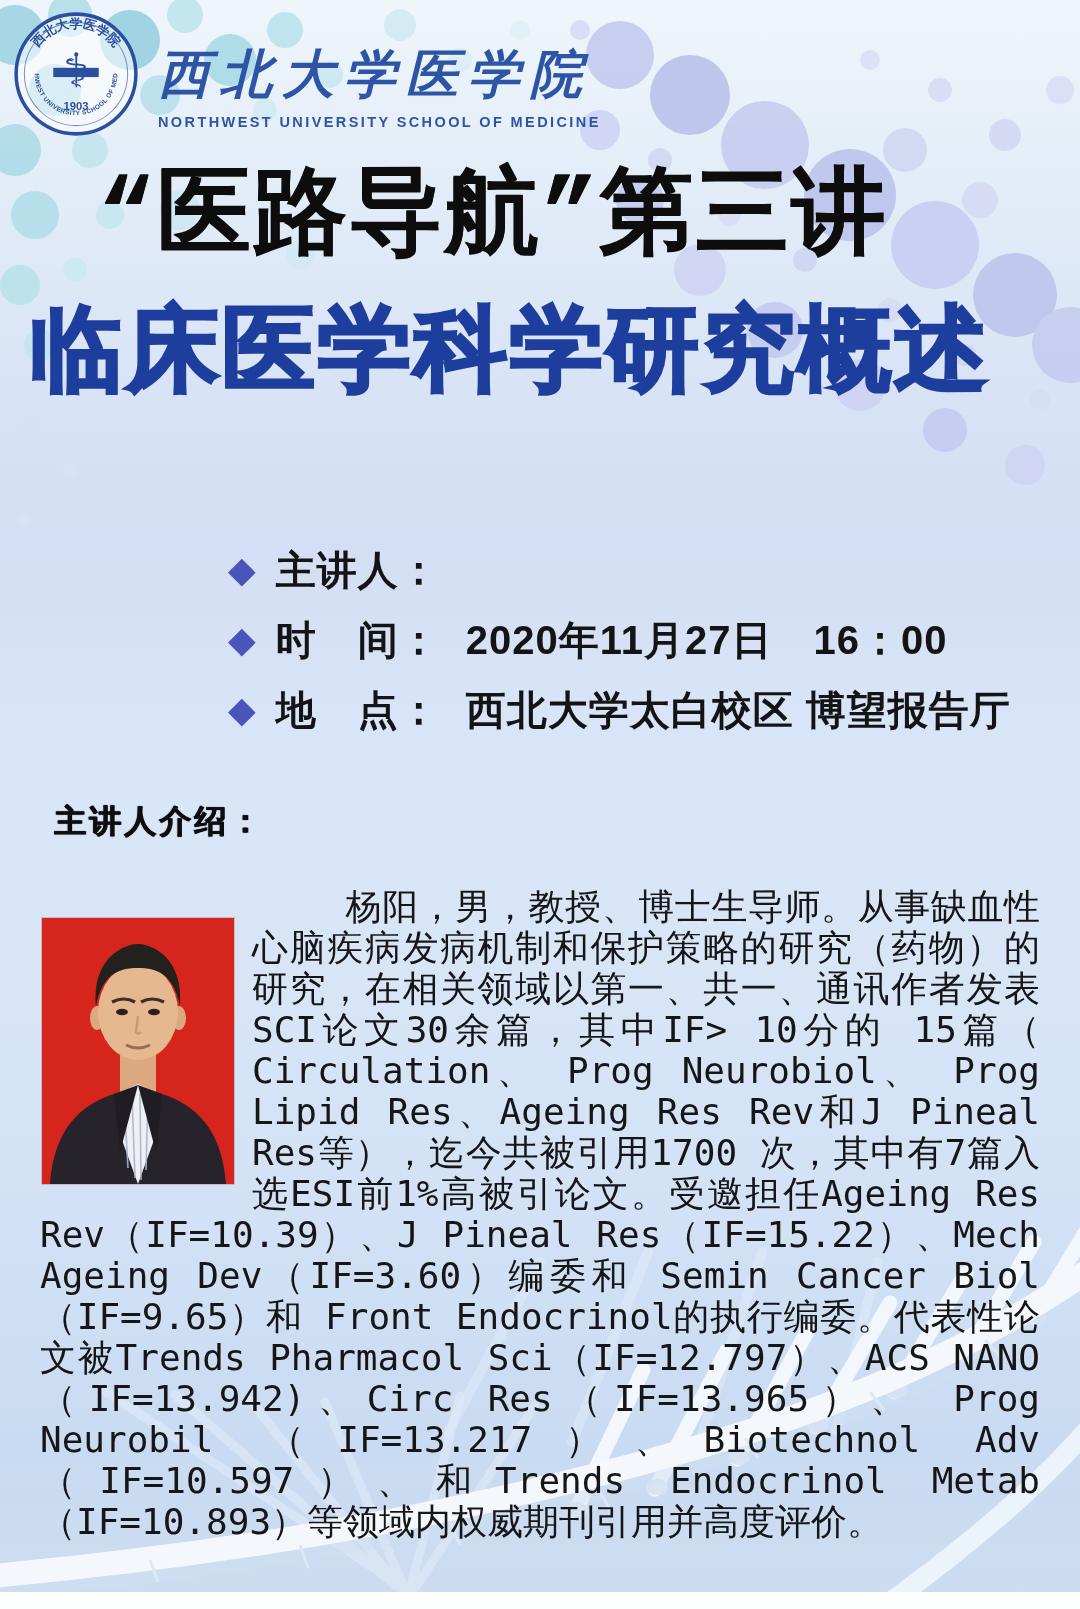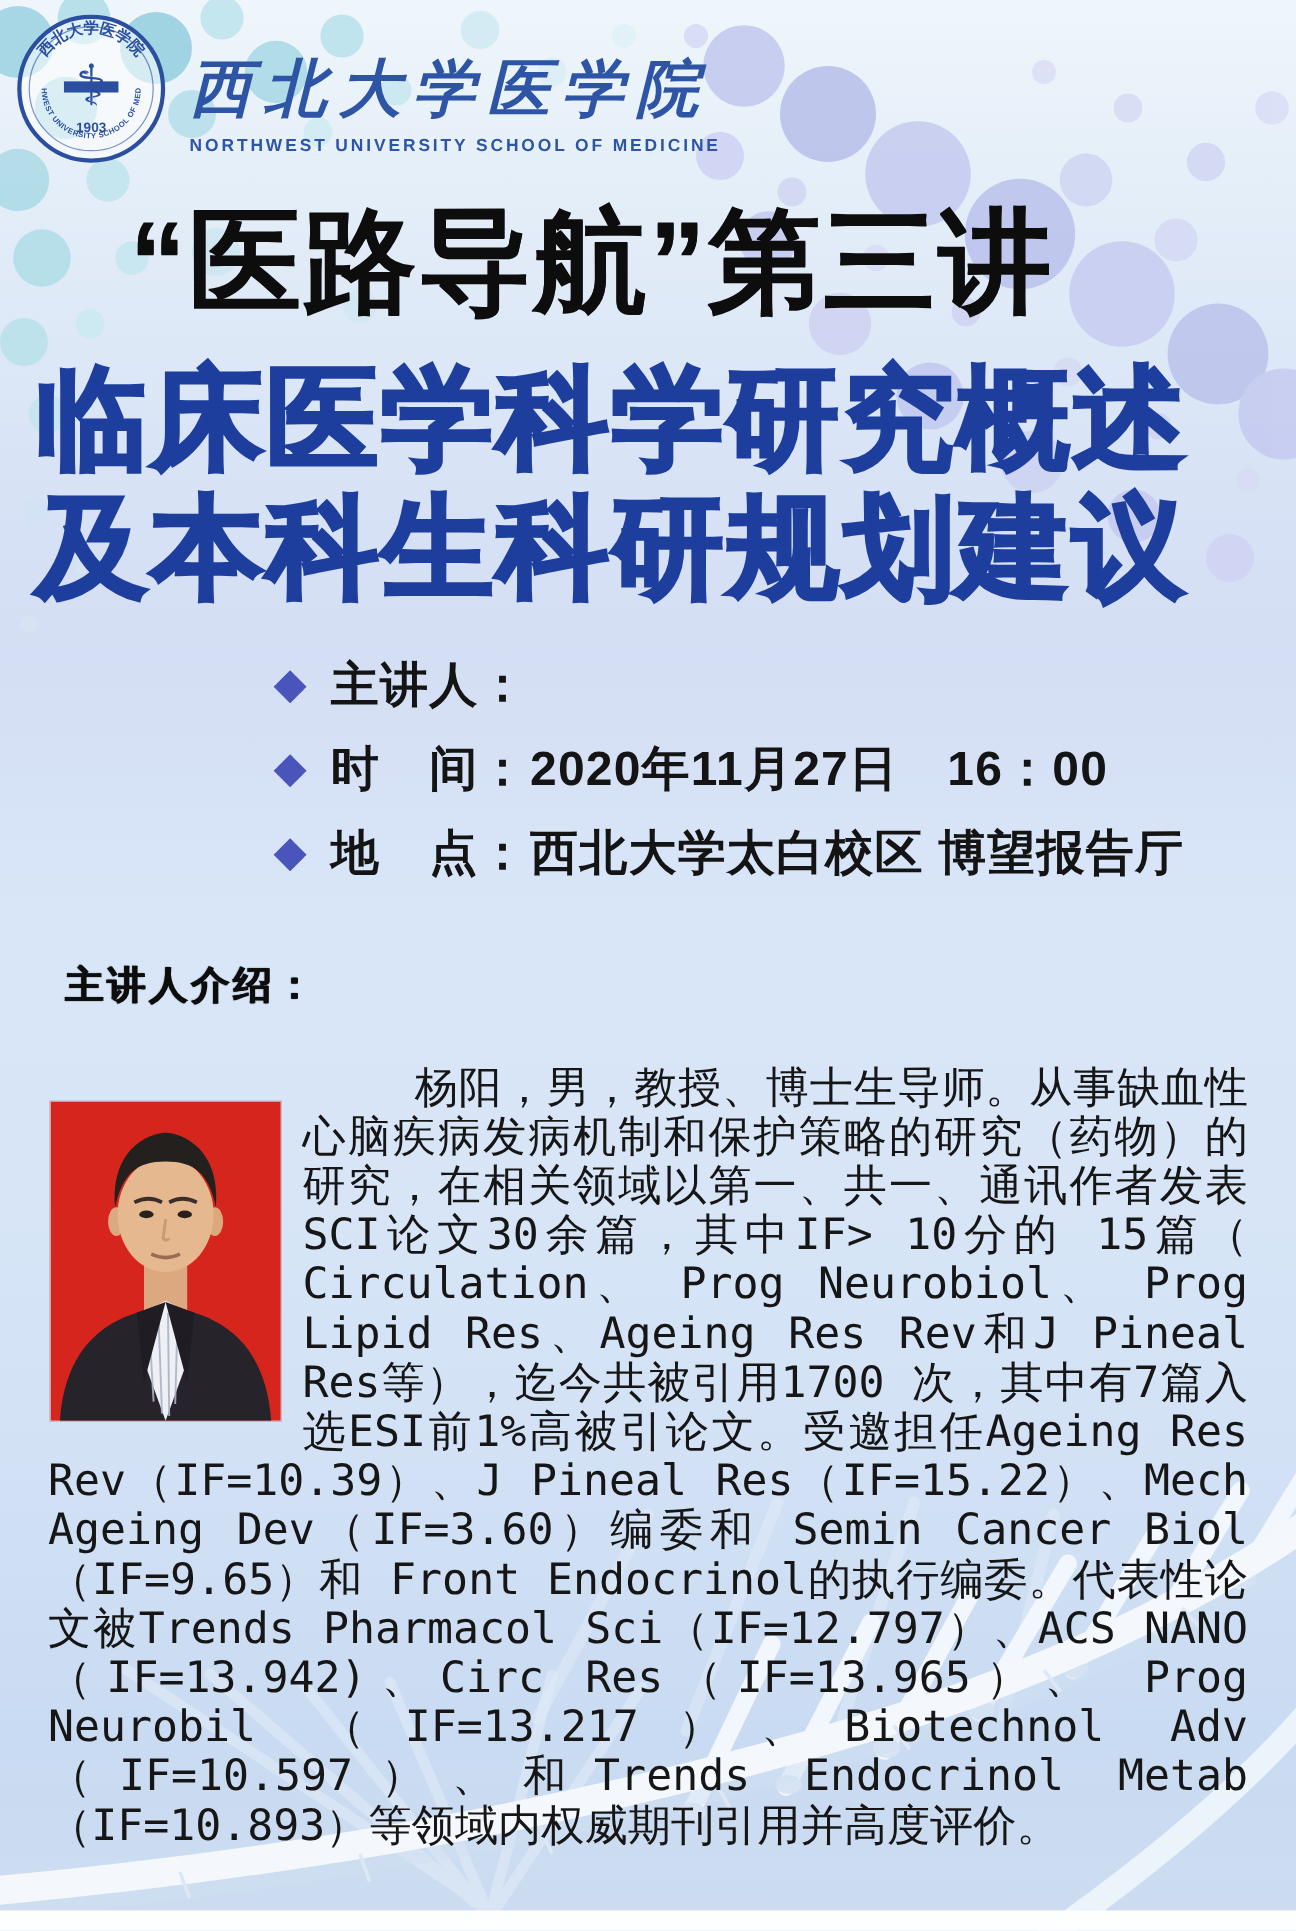--- a/index.html
+++ b/index.html
@@ -35,39 +35,39 @@
   .school-en {
     margin-top: 4px;
     font-size: 14.5px; font-weight: 700;
     letter-spacing: 2.4px; color: #2e55a5;
   }
 
   
   .series-title {
     position: absolute; left: 0; top: 150px; width: 986px;
     text-align: center;
-    font-family: Liberation Sans, sans-serif;
+    font-family: Liberation Mono, monospace;
     font-weight: 900; font-size: 94px; line-height: 1.45;
     color: #0d0d0d; letter-spacing: 2px;
     text-shadow: 0 1px 0 #0d0d0d;
   }
   .main-title {
     position: absolute; left: 0; top: 296px; width: 1020px;
     text-align: center;
     font-weight: 900; font-size: 93px; line-height: 1.15;
     color: #1e3e9e; letter-spacing: 3px;
     -webkit-text-stroke: 3px #1e3e9e;
   }
 
   
   .details { position: absolute; left: 228px; top: 548px; }
   .detail-row { display: flex; align-items: center; height: 44px; margin-bottom: 26px; }
   .diamond { font-size: 36px; color: #4a55bb; margin-right: 20px; line-height: 1; }
   .dtext { font-size: 40px; font-weight: 700; color: #141414; letter-spacing: 1px; }
-  .dlabel { margin-right: 2px; }
+  .dlabel { margin-right: 26px; }
 
   
   .intro-heading {
     position: absolute; left: 54px; top: 800px;
     font-size: 32px; font-weight: 900; color: #0d0d0d;
     letter-spacing: 3px;
     text-shadow: 0 0 1px #0d0d0d, 1px 0 0 #0d0d0d;
   }
   .bio-block {
     position: absolute; left: 40px; top: 886px; width: 1000px;
@@ -225,21 +225,20 @@
       <div class="school-names">
         <div class="school-zh">西北大学医学院</div>
         <div class="school-en">NORTHWEST UNIVERSITY SCHOOL OF MEDICINE</div>
       </div>
     </div>
 
     <div class="series-title">“医路导航”第三讲</div>
 
     <div class="main-title">
       <div>临床医学科学研究概述</div>
-      <div>及本科生科研规划建议</div>
     </div>
 
     <div class="details">
       <div class="detail-row">
         <span class="diamond">◆</span>
         <span class="dtext dlabel">主讲人：</span>
       </div>
       <div class="detail-row">
         <span class="diamond">◆</span>
         <span class="dtext dlabel">时　间：</span>

